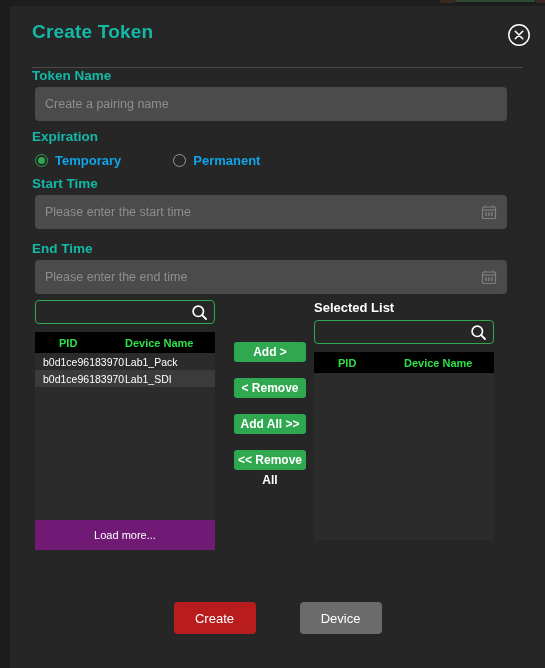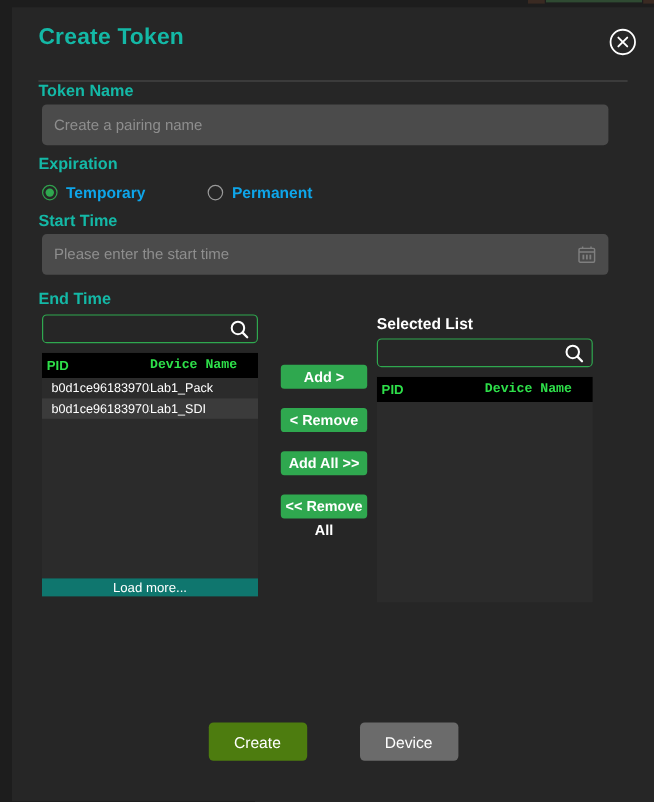--- a/index.html
+++ b/index.html
@@ -239,39 +239,39 @@
     display: flex;
     background: #000000;
     height: 21px;
     align-items: center;
   }
   .tbl-head .th {
     color: #2ee04a;
     font-size: 11px;
     font-weight: bold;
   }
-  .th-pid  { width: 90px; padding-left: 4px; box-sizing: border-box; }
-  .th-name { width: 90px; font-family: Liberation Mono, monospace; }
+  .th-pid  { width: 90px; padding-left: 24px; box-sizing: border-box; }
+  .th-name { width: 90px; }
 
   .tbl-row {
     display: flex;
     height: 17px;
     align-items: center;
     font-size: 10.5px;
     color: #ffffff;
     cursor: pointer;
   }
   .tbl-row.alt { background: #3b3b3b; }
   .td-pid  { width: 90px; padding-left: 8px; box-sizing: border-box; white-space: nowrap; overflow: hidden; }
   .td-name { width: 90px; white-space: nowrap; overflow: hidden; }
 
   .load-more {
     width: 180px;
-    height: 15px;
-    background: #0f766e;
+    height: 30px;
+    background: #701a75;
     color: #ffffff;
     font-size: 11px;
     display: flex;
     align-items: center;
     justify-content: center;
     cursor: pointer;
     box-sizing: border-box;
   }
 
   
@@ -304,21 +304,21 @@
     left: 0;
     top: 596px;
     width: 535px;
     display: flex;
     justify-content: center;
     gap: 44px;
   }
   .btn-primary {
     width: 82px;
     height: 32px;
-    background: #4d7c0f;
+    background: #b91c1c;
     border: none;
     border-radius: 4px;
     color: #ffffff;
     font-size: 13px;
     font-family: "Liberation Sans", sans-serif;
     cursor: pointer;
   }
   .btn-secondary {
     width: 82px;
     height: 32px;
@@ -386,20 +386,34 @@
             <rect x="4.4" y="8.2" width="1.5" height="4" fill="#7f7f7f"></rect>
             <rect x="7.3" y="8.2" width="1.5" height="4" fill="#7f7f7f"></rect>
             <rect x="10.2" y="8.2" width="1.5" height="4" fill="#7f7f7f"></rect>
           </svg>
         </span>
       </div>
 
       <div class="spacer-12"></div>
 
       <div class="field-label">End Time</div>
+      <div class="input-wrap">
+        <input class="text-input" type="text" placeholder="Please enter the end time" style="">
+        <span class="cal-icon">
+          <svg width="16" height="16" viewBox="0 0 16 16">
+            <rect x="1.5" y="3" width="13" height="11.5" fill="none" stroke="#7f7f7f" stroke-width="1.2" rx="1"></rect>
+            <line x1="1.5" y1="6" x2="14.5" y2="6" stroke="#7f7f7f" stroke-width="1.2"></line>
+            <line x1="4.5" y1="1.5" x2="4.5" y2="3.6" stroke="#7f7f7f" stroke-width="1.2"></line>
+            <line x1="11.5" y1="1.5" x2="11.5" y2="3.6" stroke="#7f7f7f" stroke-width="1.2"></line>
+            <rect x="4.4" y="8.2" width="1.5" height="4" fill="#7f7f7f"></rect>
+            <rect x="7.3" y="8.2" width="1.5" height="4" fill="#7f7f7f"></rect>
+            <rect x="10.2" y="8.2" width="1.5" height="4" fill="#7f7f7f"></rect>
+          </svg>
+        </span>
+      </div>
 
       <div class="lists-area">
 
         <div class="list-col left">
           <div class="search-box">
             <input type="text" placeholder="" style="">
             <span class="search-icon">
               <svg width="17" height="17" viewBox="0 0 17 17">
                 <circle cx="7.3" cy="7.3" r="5.2" fill="none" stroke="#ffffff" stroke-width="1.7"></circle>
                 <line x1="11.2" y1="11.2" x2="15" y2="15" stroke="#ffffff" stroke-width="1.9" stroke-linecap="round"></line>

